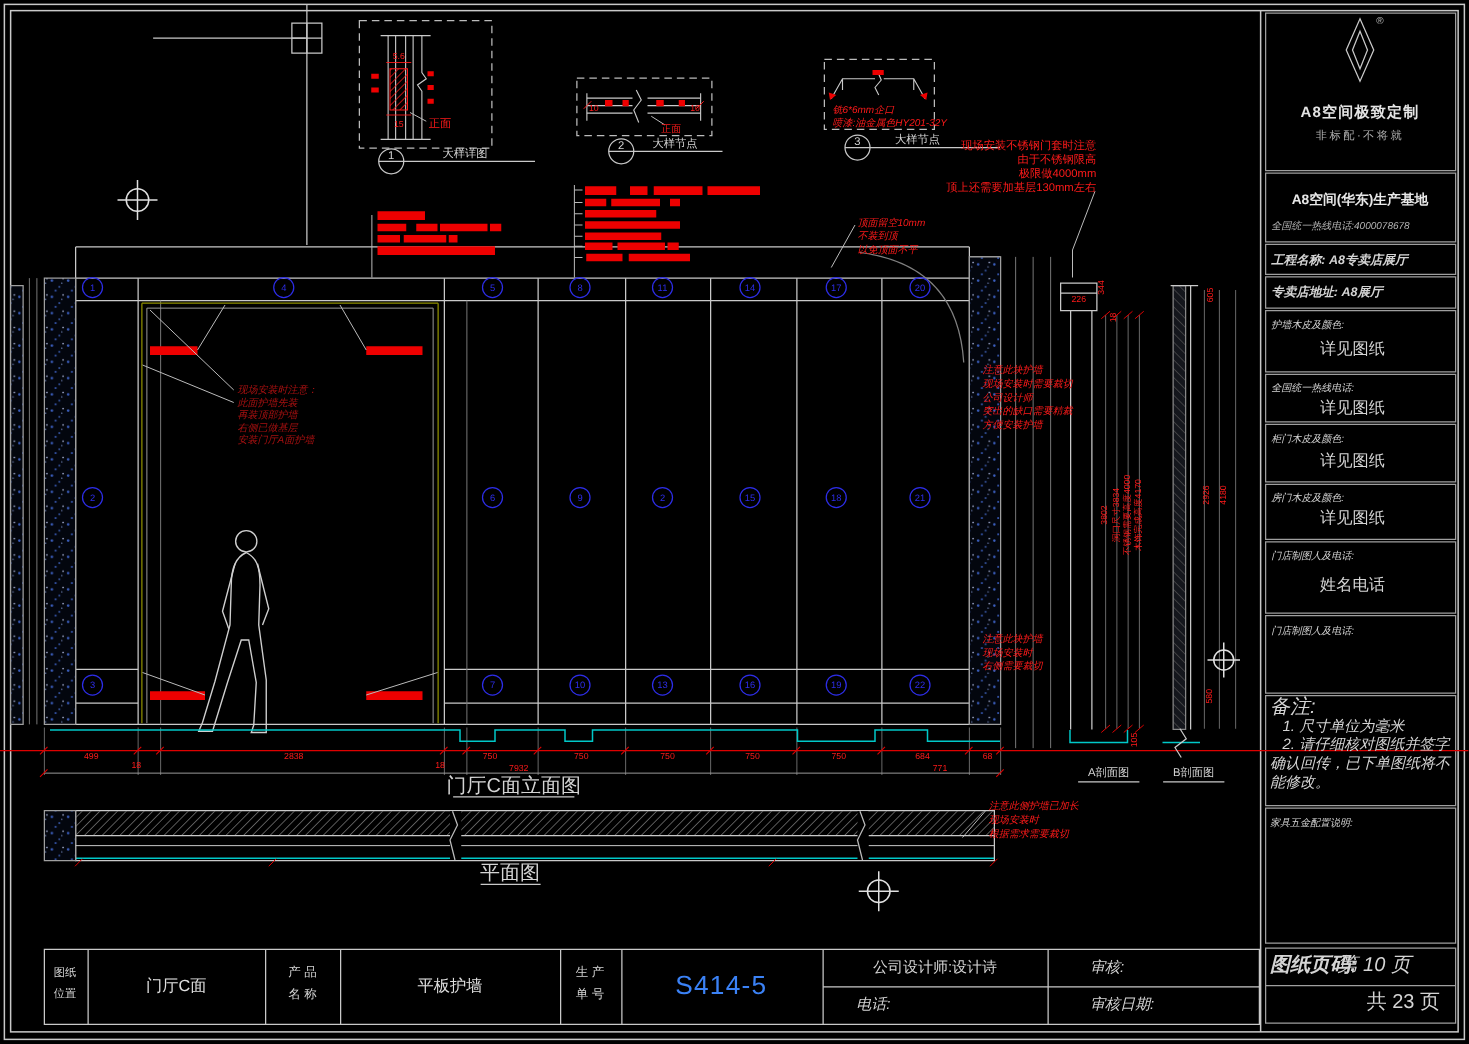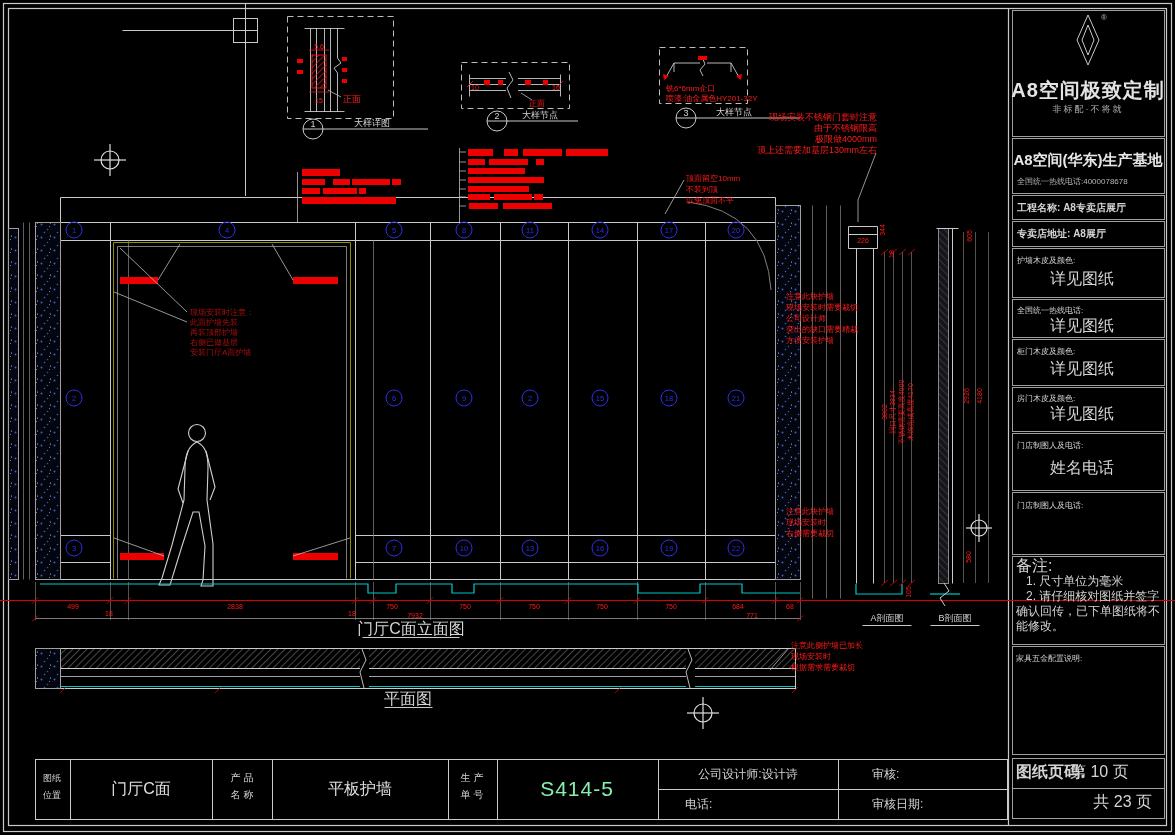--- a/index.html
+++ b/index.html
@@ -1,27 +1,27 @@
 <!DOCTYPE html>
 <html><head>
 <meta charset="utf-8">
 <style>
   html,body{margin:0;padding:0;background:#000;}
   #sheet{position:relative;width:1175px;height:835px;background:#000;overflow:hidden;
          font-family:"Liberation Sans",sans-serif;}
   #lines{position:absolute;left:0;top:0;}
   .t{position:absolute;transform:translate(-50%,-50%);white-space:nowrap;color:#d4d4d4;}
-  .tl{position:absolute;transform:translate(0,-50%);white-space:nowrap;color:#d4d4d4;}
+  .tl{position:absolute;transform:translate(0,-50%);white-space:nowrap;color:#d4d4d4;font-style:italic;}
   .tr{position:absolute;transform:translate(-100%,-50%);white-space:nowrap;color:#d4d4d4;}
   .v{transform:translate(-50%,-50%) rotate(-90deg);}
   .red{color:#ff1a1a}.dred{color:#a81010}.gray{color:#b8b8b8}
   .b{font-weight:bold}
   .f7{font-size:7px}.f8{font-size:8px}.f9{font-size:9px}.f10{font-size:10px}
-  .f11{font-size:16px}.f12{font-size:12px}.f13{font-size:16px}.f15{font-size:15px}
-  .f19{font-size:20px}.f21{font-size:21px}
+  .f11{font-size:16px}.f12{font-size:12px}.f13{font-size:13px}.f15{font-size:11px}
+  .f19{font-size:12px}.f21{font-size:21px}
   .circ{position:absolute;width:15px;height:15px;border:1px solid #2d2de8;border-radius:50%;
         color:#2d2de8;font-size:7.5px;display:flex;align-items:center;justify-content:center;
         transform:translate(-50%,-50%);background:transparent;}
   .ls2{letter-spacing:2px}
 </style>
 </head>
 <body>
 
 <div id="sheet">
 
@@ -353,21 +353,21 @@
 <div class="tr f11" style="left:1152px;top:802px">共 23 页</div>
 
 <div class="t f9" style="left:52px;top:778px">图纸</div>
 <div class="t f9" style="left:52px;top:795px">位置</div>
 <div class="t f13" style="left:141px;top:789px;color:#e0e0e0">门厅C面</div>
 <div class="t f10" style="left:242px;top:778px">产 品</div>
 <div class="t f10" style="left:242px;top:795px">名 称</div>
 <div class="t f13" style="left:360px;top:789px;color:#e0e0e0">平板护墙</div>
 <div class="t f10" style="left:472px;top:778px">生 产</div>
 <div class="t f10" style="left:472px;top:795px">单 号</div>
-<div class="t f21" style="left:577px;top:789px;color:#86efac;letter-spacing:1px">S414-5</div>
+<div class="t f21" style="left:577px;top:789px;color:#3b82f6;letter-spacing:1px">S414-5</div>
 <div class="t f12" style="left:748px;top:774px">公司设计师:设计诗</div>
 <div class="tl f12" style="left:685px;top:804px">电话:</div>
 <div class="tl f12" style="left:872px;top:774px">审核:</div>
 <div class="tl f12" style="left:872px;top:804px">审核日期:</div>
 
 <div class="t f11" style="left:411px;top:629px">门厅C面立面图</div>
 <div class="t f11" style="left:408px;top:699px">平面图</div>
 <div class="t f9" style="left:887px;top:618px">A剖面图</div>
 <div class="t f9" style="left:955px;top:618px">B剖面图</div>
 

